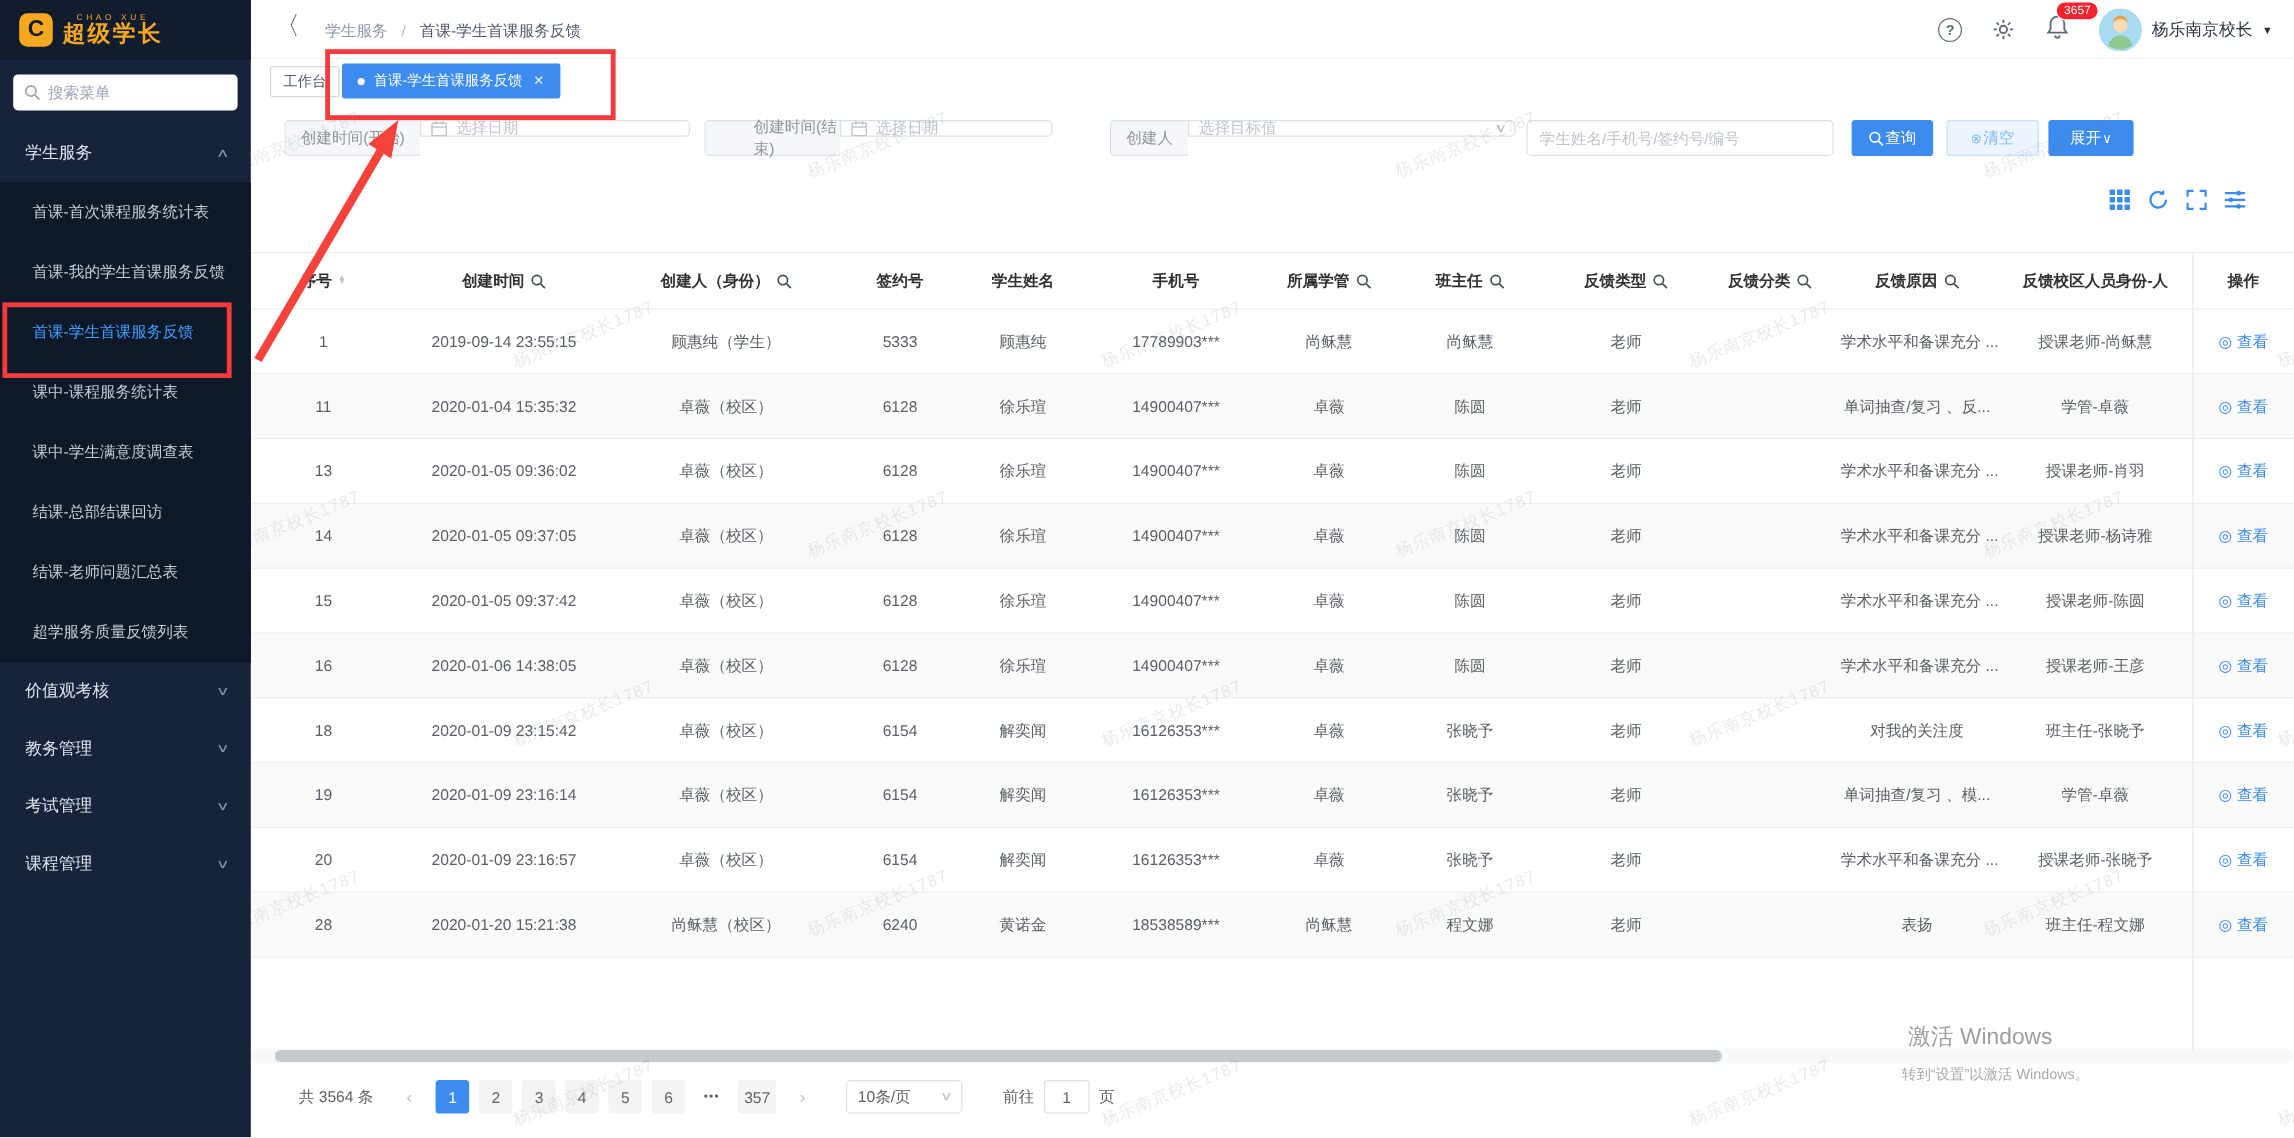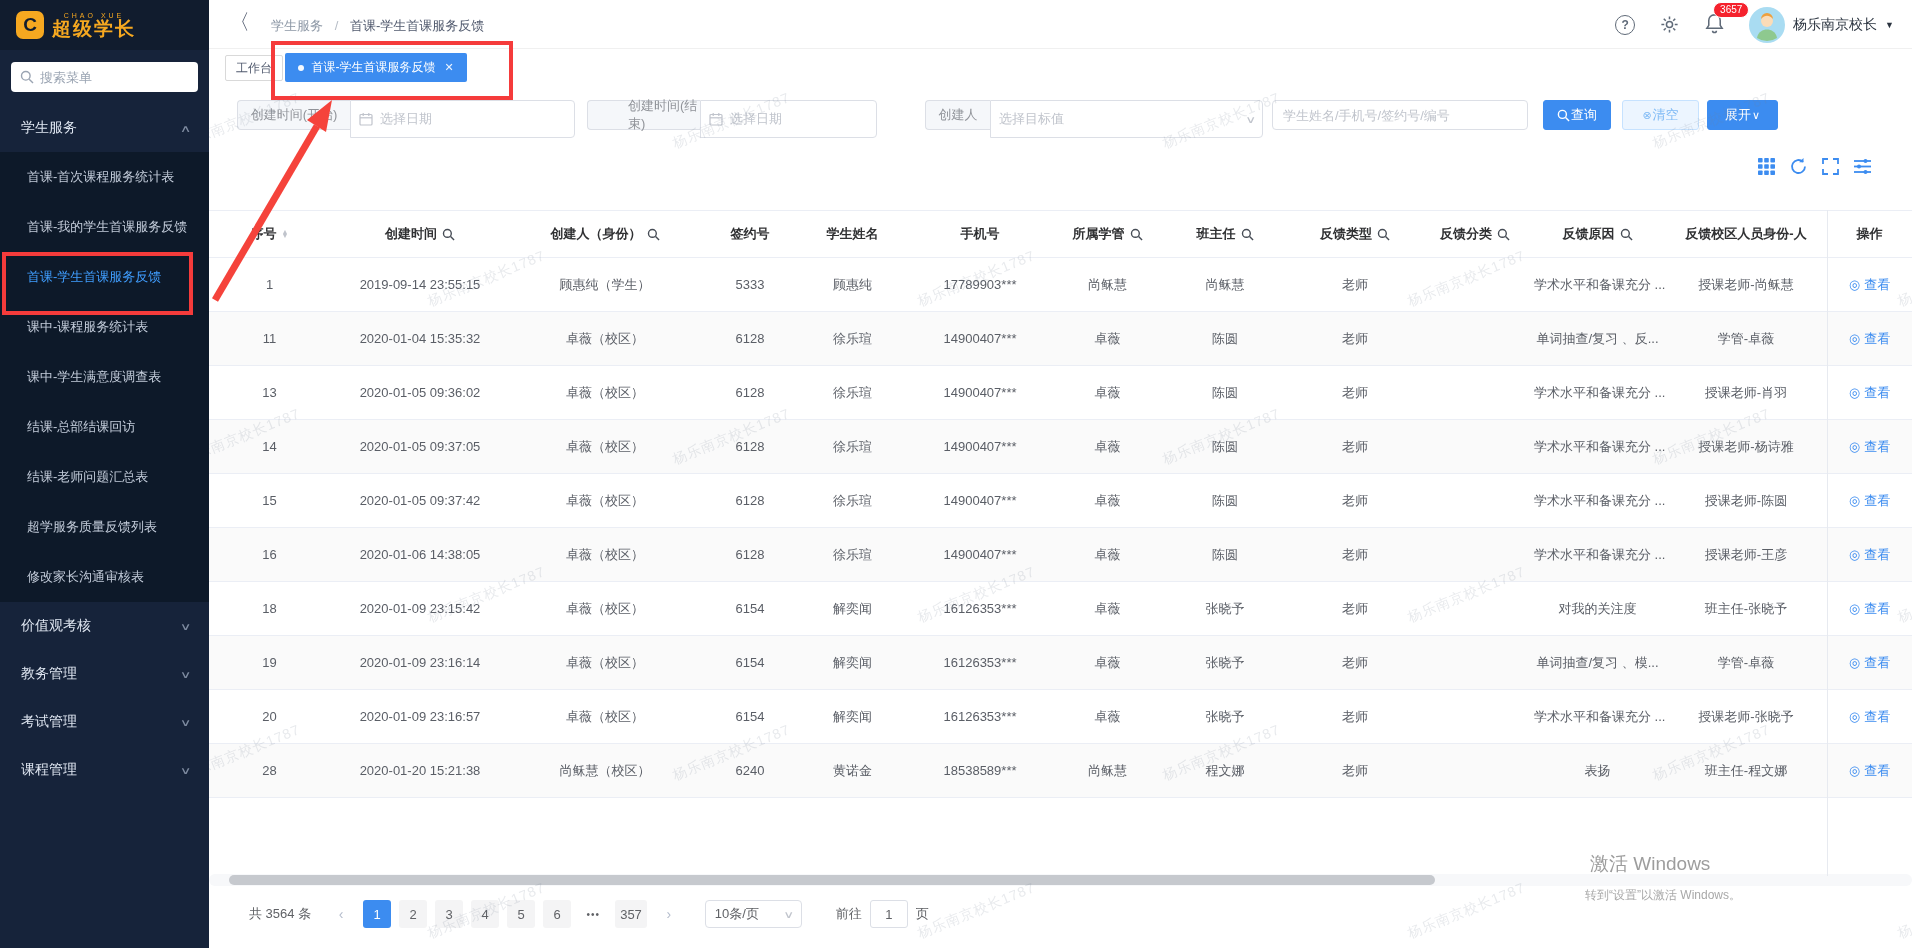--- a/index.html
+++ b/index.html
@@ -43,21 +43,21 @@
 
   .tabbar{position:absolute;top:53px;left:0;height:30px;font-size:12px;}
   .tab-plain{position:absolute;left:16px;top:2px;width:58px;height:26px;border:1px solid #d9d9d9;border-radius:2px;background:#fff;color:#515a6e;display:flex;align-items:center;justify-content:center;cursor:pointer;}
   .tab-active{position:absolute;left:76px;top:0;width:182px;height:29px;border-radius:2px;background:var(--accent);color:#fff;display:flex;align-items:center;justify-content:center;gap:7px;cursor:pointer;}
   .tab-dot{width:6px;height:6px;border-radius:50%;background:#fff;opacity:.95;}
   .tab-close{font-size:11px;opacity:.9;margin-left:2px;cursor:pointer;}
 
   
   .filters{position:absolute;top:100px;left:0;right:0;height:30px;font-size:13px;}
   .fgroup-label{position:absolute;height:30px;background:#f5f7fa;border:1px solid #dcdfe6;border-right:none;color:#909399;display:flex;align-items:center;justify-content:center;border-radius:4px 0 0 4px;}
-  .fgroup-field{position:absolute;height:38px;background:#fff;border:1px solid #dcdfe6;border-radius:0 4px 4px 0;display:flex;align-items:center;padding:0 8px;gap:7px;color:#c0c4cc;cursor:text;}
+  .fgroup-field{position:absolute;height:14px;background:#fff;border:1px solid #dcdfe6;border-radius:0 4px 4px 0;display:flex;align-items:center;padding:0 8px;gap:7px;color:#c0c4cc;cursor:text;}
   .l1{left:28px;width:113px;} .f1{left:141px;width:225px;}
   .l2{left:378px;width:113px;padding-left:40px;} .f2{left:491px;width:177px;}
   .l3{left:716px;width:65px;}  .f3{left:781px;width:273px;justify-content:space-between;cursor:pointer;}
   .sel-caret{color:#c0c4cc;font-size:10px;transform:scaleX(1.5);}
   .finput{position:absolute;left:1063px;width:256px;height:30px;border:1px solid #dcdfe6;border-radius:4px;padding:0 10px;font-size:13px;color:#333;outline:none;}
   .finput::placeholder{color:#c0c4cc;}
   .fbtn{position:absolute;height:30px;border-radius:3px;display:flex;align-items:center;justify-content:center;gap:1px;font-size:13px;cursor:pointer;}
   .btn-query{left:1334px;width:68px;background:var(--accent);color:#fff;border:1px solid var(--accent);}
   .btn-clear{left:1413px;width:77px;background:#ecf5ff;color:#7db9f5;border:1px solid #c6e2ff;}
   .btn-expand{left:1498px;width:71px;background:var(--accent);color:#fff;border:1px solid var(--accent);}
@@ -127,21 +127,20 @@
         </div>
         <div class="m-sub">
           <div class="m-item">首课-首次课程服务统计表</div>
           <div class="m-item">首课-我的学生首课服务反馈</div>
           <div class="m-item active">首课-学生首课服务反馈</div>
           <div class="m-item">课中-课程服务统计表</div>
           <div class="m-item">课中-学生满意度调查表</div>
           <div class="m-item">结课-总部结课回访</div>
           <div class="m-item">结课-老师问题汇总表</div>
           <div class="m-item">超学服务质量反馈列表</div>
-          <div class="m-item">修改家长沟通审核表</div>
         </div>
         <div class="m-section">
           <span class="m-label">价值观考核</span>
           <span class="m-caret">∨</span>
         </div>
         <div class="m-section">
           <span class="m-label">教务管理</span>
           <span class="m-caret">∨</span>
         </div>
         <div class="m-section">

